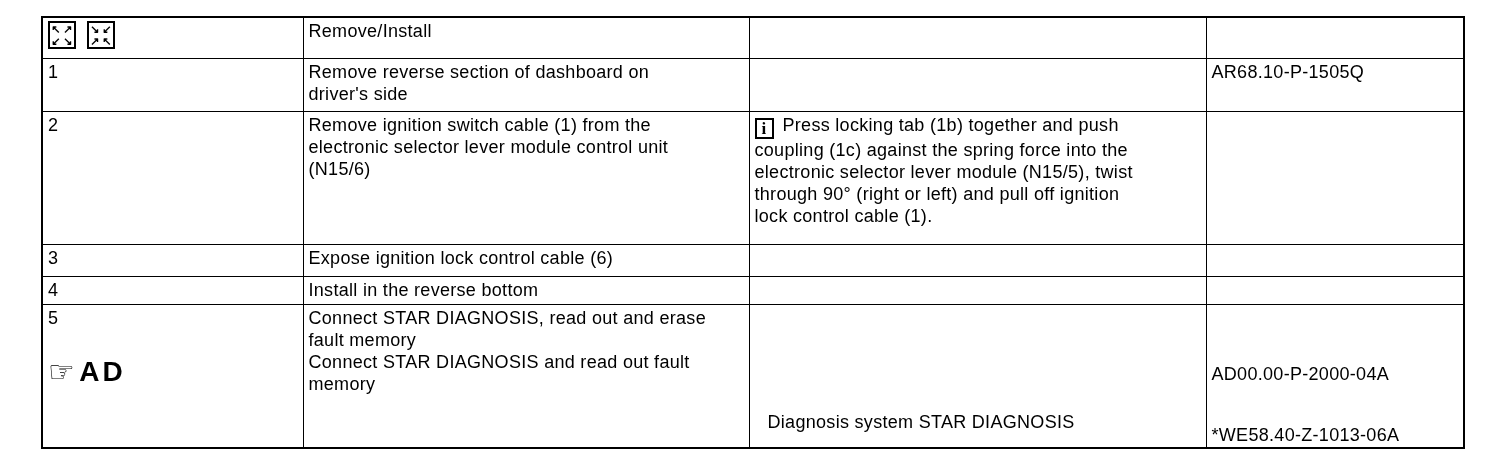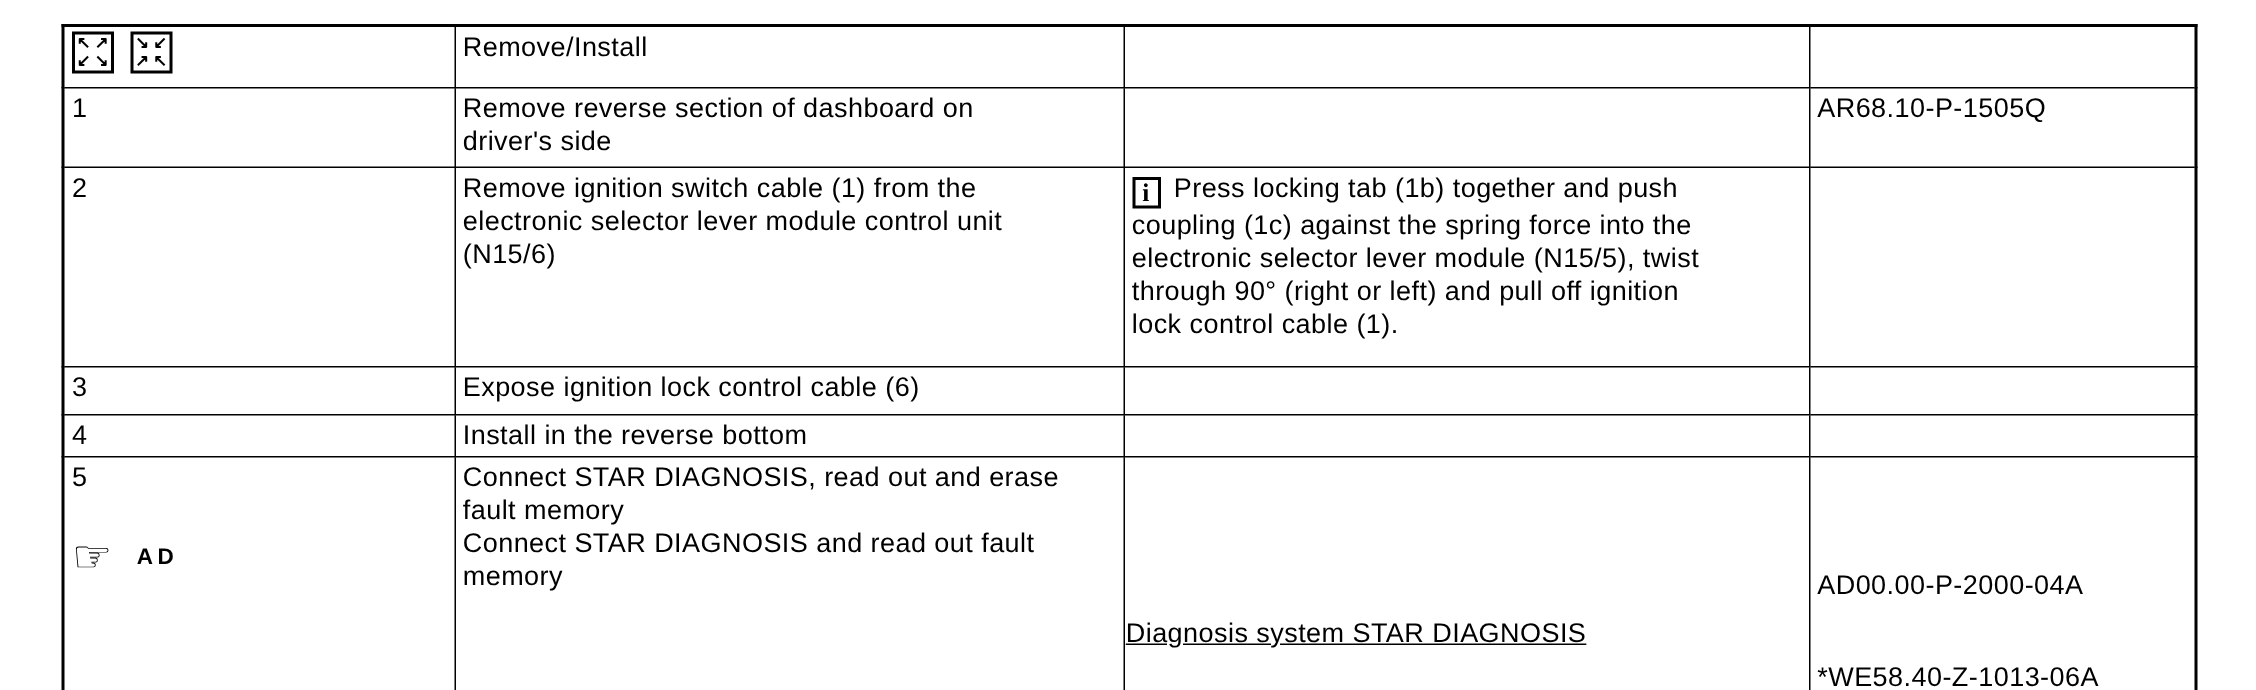--- a/index.html
+++ b/index.html
@@ -78,21 +78,21 @@
   }
 
   
   .handad {
     margin-top: 28px;
     display: flex;
     align-items: center;
     cursor: pointer;
   }
   .handglyph { font-size: 30px; line-height: 30px; }
-  .adlabel   { font-size: 15px; font-weight: bold; letter-spacing: 3px; margin-left: 16px; }
+  .adlabel   { font-size: 28px; font-weight: bold; letter-spacing: 3px; margin-left: 4px; }
 
   .task2 { margin-top: 0; }
 
   .bottomcell {
     display: flex;
     flex-direction: column;
     justify-content: flex-end;
     height: 139px;
     box-sizing: border-box;
     padding-bottom: 11px;
@@ -178,26 +178,26 @@
           <span class="handglyph">☞</span>
           <span class="adlabel">AD</span>
         </div>
       </td>
       <td>
         <div class="prewrap">Connect STAR DIAGNOSIS, read out and erase
 fault memory</div>
         <div class="prewrap task2">Connect STAR DIAGNOSIS and read out fault
 memory</div>
       </td>
-      <td style="padding:0 6px 0 1px;text-decoration:underline;">
+      <td style="padding:0 6px 0 18px;">
         <div class="bottomcell">
           <div>Diagnosis system STAR DIAGNOSIS</div>
         </div>
       </td>
-      <td style="padding:16px 6px 0 5px;border-radius:15px;">
+      <td style="padding:0 6px 0 5px;border-radius:15px;">
         <div class="relcell">
           <div class="doc-mid">AD00.00-P-2000-04A</div>
           <div class="doc-bot">*WE58.40-Z-1013-06A</div>
         </div>
       </td>
     </tr>
   </tbody>
     </table>
 </div>
 

